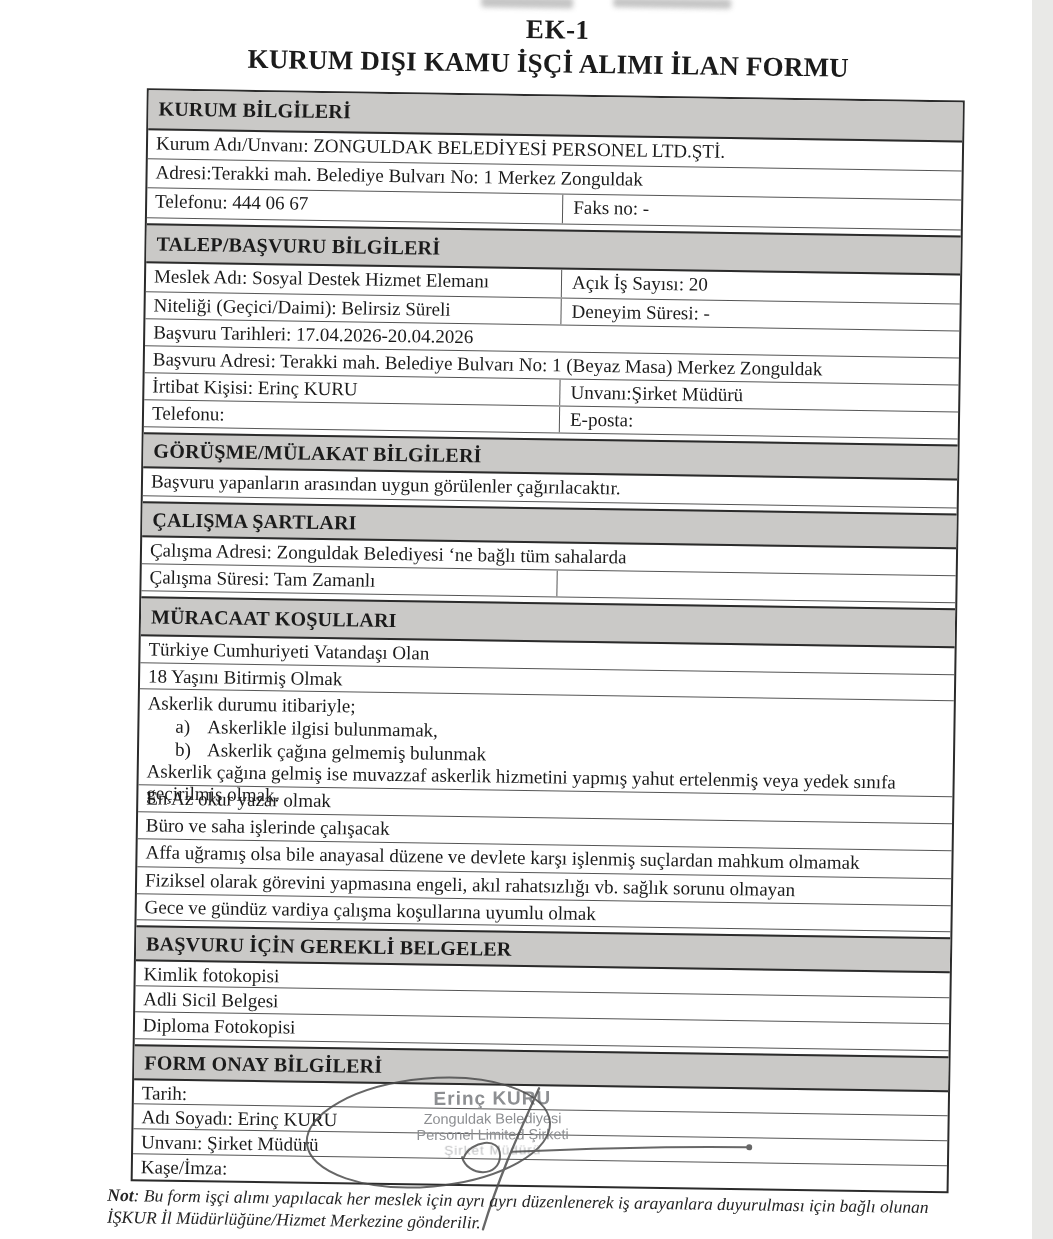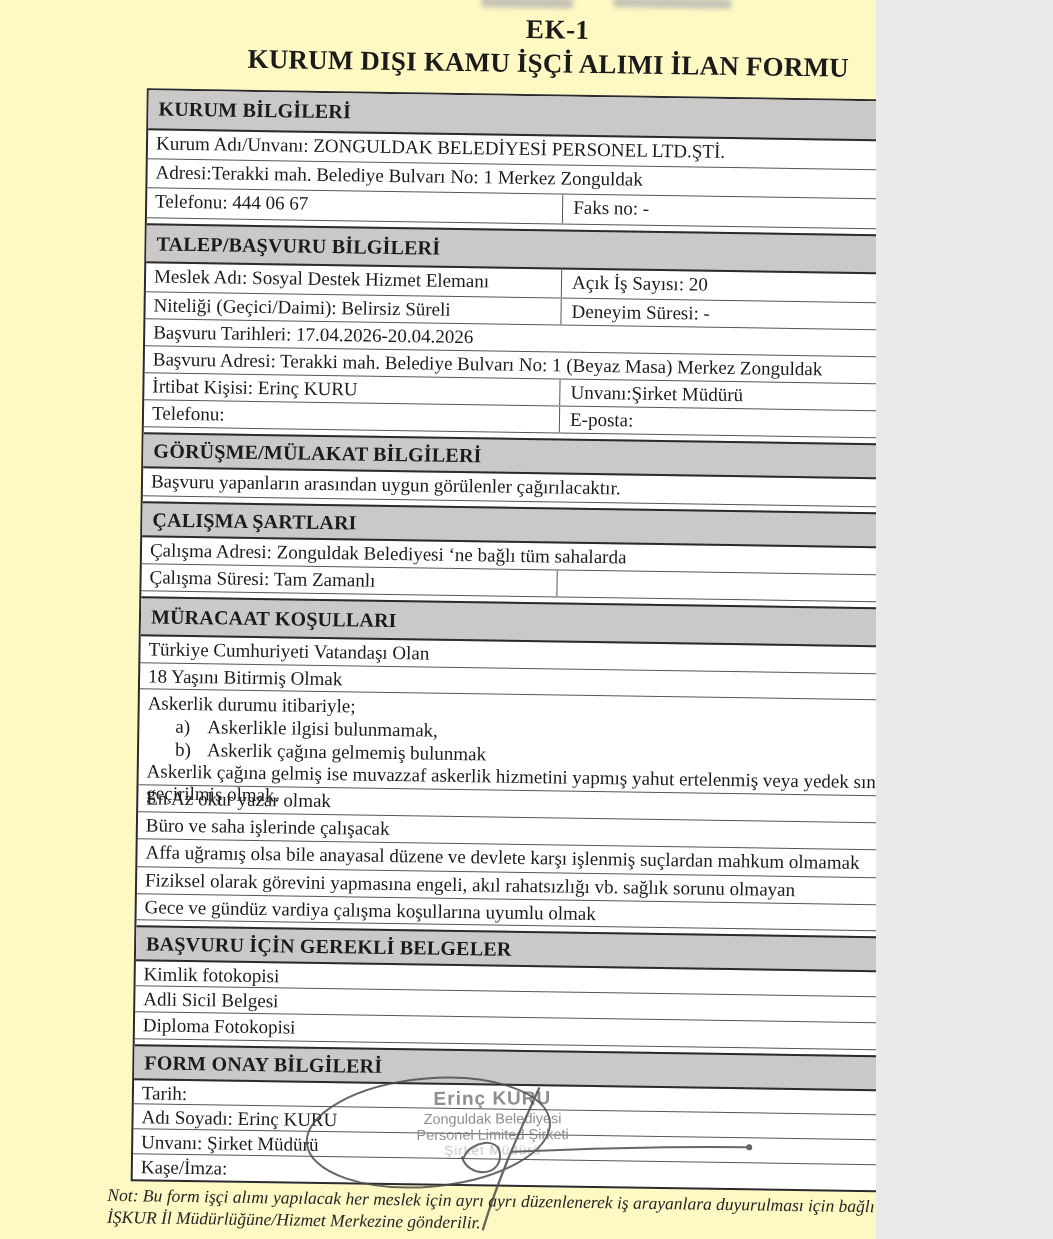--- a/index.html
+++ b/index.html
@@ -1,19 +1,19 @@
 <!DOCTYPE html>
 <html><head>
 <meta charset="utf-8">
 <style>
   * { margin:0; padding:0; box-sizing:border-box; }
   html,body { background:#e9e9e7; }
   .scan {
-    position:relative; width:876px; height:1239px; overflow:hidden;
-    background:#fef9c3; font-family:"Liberation Serif", serif; color:#1b1b1b;
+    position:relative; width:1032px; height:1239px; overflow:hidden;
+    background:#ffffff; font-family:"Liberation Serif", serif; color:#1b1b1b;
   }
   .sheet { position:absolute; inset:0; transform:rotate(0.85deg); transform-origin:526px 620px; }
 
   .blob { position:absolute; background:#b2b2b2; filter:blur(2.5px); opacity:.75; border-radius:3px; }
   .blob.b1 { left:472px; top:-3px; width:92px; height:11px; }
   .blob.b2 { left:604px; top:-4px; width:118px; height:10px; }
 
   .doc-title { position:absolute; top:14px; left:140px; width:818px; text-align:center;
                font-size:27px; font-weight:bold; letter-spacing:.5px; }
   .doc-subtitle { position:absolute; top:48px; left:100px; width:880px; text-align:center;
@@ -37,21 +37,21 @@
   .row.last { border-bottom:none; }
 
   .ask-block { border-bottom:1px solid #555; font-size:19px; padding:2px 8px 0; height:96px; }
   .ask-line { line-height:23px; }
   .ask-item { padding-left:28px; line-height:23px; }
   .ask-item .marker { display:inline-block; width:32px; }
   .ask-para { line-height:22px; }
 
   .note { position:absolute; left:116px; top:1191px; width:840px; font-size:17.5px;
           font-style:italic; line-height:21.5px; color:#252525; }
-  .note .note-label { font-weight:normal; }
+  .note .note-label { font-weight:bold; }
 
   .stamp-text { position:absolute; left:350px; top:1088px; width:300px; text-align:center;
                 font-family:"Liberation Sans", sans-serif; color:#8d8f92;
                 transform:rotate(-1.2deg); }
   .st1 { font-size:19px; font-weight:bold; letter-spacing:1px; }
   .st2 { font-size:14.5px; margin-top:1px; }
   .st3 { font-size:14.5px; }
   .st4 { font-size:13.5px; opacity:.55; filter:blur(.4px); letter-spacing:1px; }
 
   .sig-svg { position:absolute; left:270px; top:1052px; }

